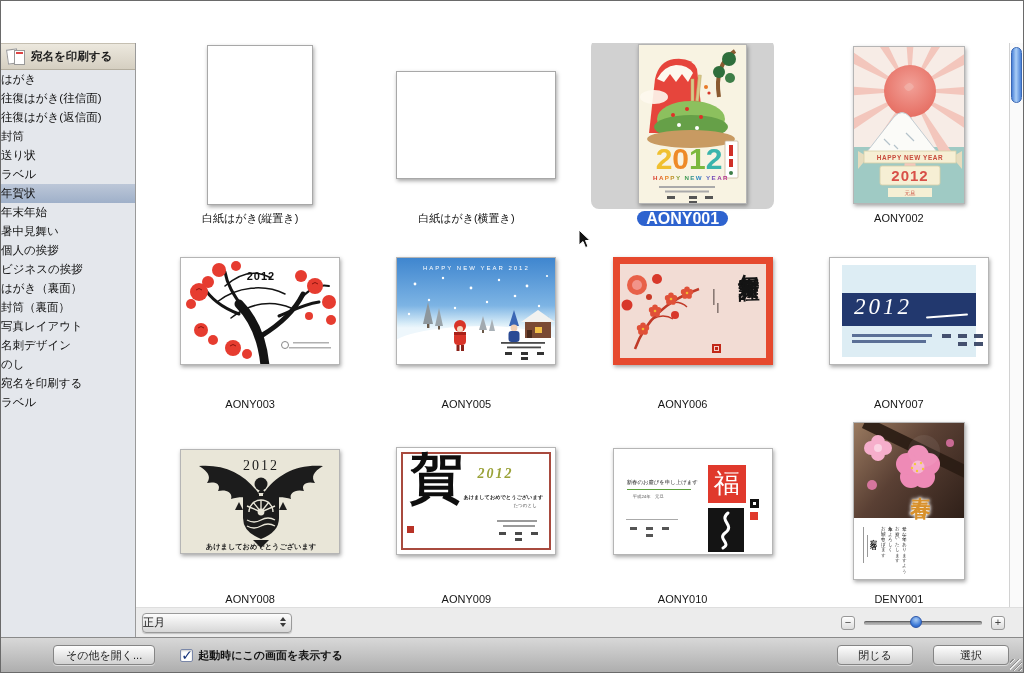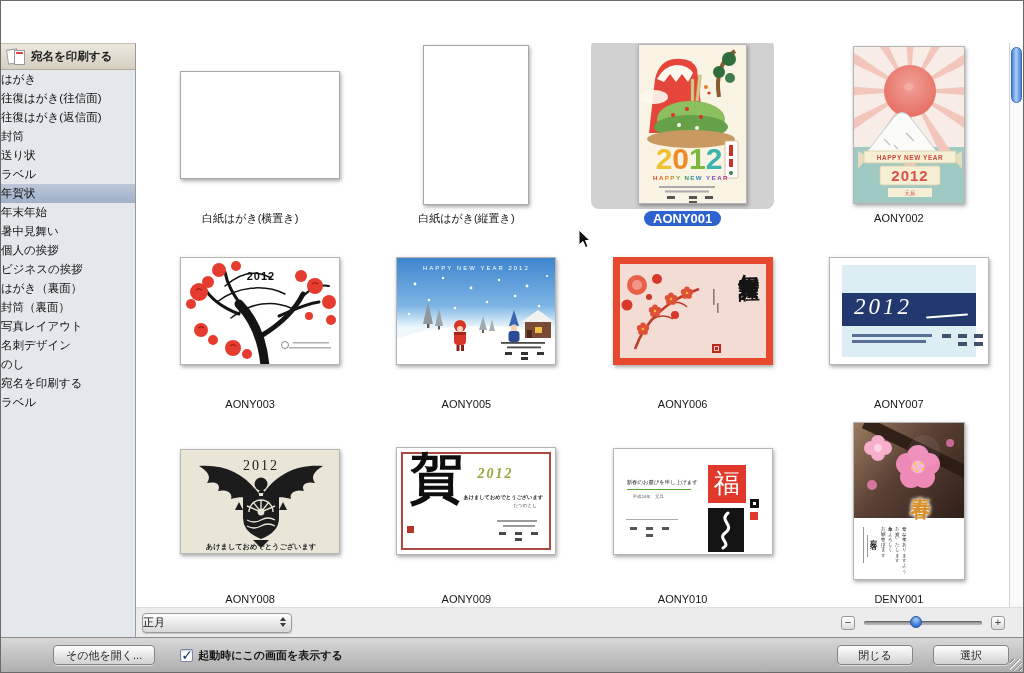--- a/index.html
+++ b/index.html
@@ -47,21 +47,21 @@
   .ic-cards.back .m1{background:#c22;}
 
   
   .main{flex:1;position:relative;background:#fff;display:flex;flex-direction:column;min-width:0;}
   .grid{flex:1;display:grid;grid-template-columns:repeat(4,1fr);grid-template-rows:186px 186px auto;
     padding:0 16px 0 6px;overflow:hidden;}
   .cell{display:flex;flex-direction:column;align-items:center;justify-content:flex-end;padding-bottom:3px;}
   .tzone{height:164px;display:flex;align-items:center;justify-content:center;margin-bottom:5px;}
   .row3 .tzone{height:172px;}
   .tlabel{font-size:11px;color:#161616;height:15px;line-height:15px;}
-  .tlabel.pill{background:#2e63cf;color:#fff;font-weight:bold;font-size:13px;border-radius:8px;padding:0 9px;}
+  .tlabel.pill{background:#2e63cf;color:#fff;font-weight:bold;font-size:16px;border-radius:8px;padding:0 9px;}
   .selwrap{background:#d1d1d1;border-radius:8px;padding:5px 27px;}
   .thumb{position:relative;box-shadow:1px 2px 4px rgba(0,0,0,.35);border:1px solid #b5b5b5;
     background:#fff;overflow:hidden;flex:none;margin-left:20px;}
   .thumb svg{display:block;}
 
   
   .scrollbar{position:absolute;top:0;right:0;bottom:30px;width:14px;background:#fafafa;
     border-left:1px solid #d2d2d2;}
   .sthumb{position:absolute;top:4px;left:1px;width:11px;height:56px;border-radius:6px;
     border:1px solid #3a68b4;background:linear-gradient(90deg,#4a82d8,#aacef6 45%,#4a82d8);}
@@ -213,30 +213,30 @@
       <div class="side-item">のし</div>
       <div class="side-item">宛名を印刷する</div>
       <div class="side-item">ラベル</div>
     </div>
 
     <div class="main">
       <div class="grid">
 
         <div class="cell">
           <div class="tzone">
+              <div class="thumb" style="width:106px;height:160px;background:#fff;border-color:#a8a8a8;"></div>
+            </div>
+          <div class="tlabel">白紙はがき(縦置き)</div>
+        </div>
+
+        <div class="cell">
+          <div class="tzone">
               <div class="thumb" style="width:160px;height:108px;background:#fff;border-color:#a8a8a8;"></div>
             </div>
           <div class="tlabel">白紙はがき(横置き)</div>
-        </div>
-
-        <div class="cell">
-          <div class="tzone">
-              <div class="thumb" style="width:106px;height:160px;background:#fff;border-color:#a8a8a8;"></div>
-            </div>
-          <div class="tlabel">白紙はがき(縦置き)</div>
         </div>
 
         <div class="cell">
           <div class="tzone">
               <div class="selwrap">
             <div class="thumb" style="width:109px;height:160px;">
               <svg width="109" height="160" viewBox="0 0 109 160">
                 <defs>
                   <linearGradient id="g1" x1="0" y1="0" x2="1" y2="0">
                     <stop offset="0" stop-color="#f0c030"></stop>

